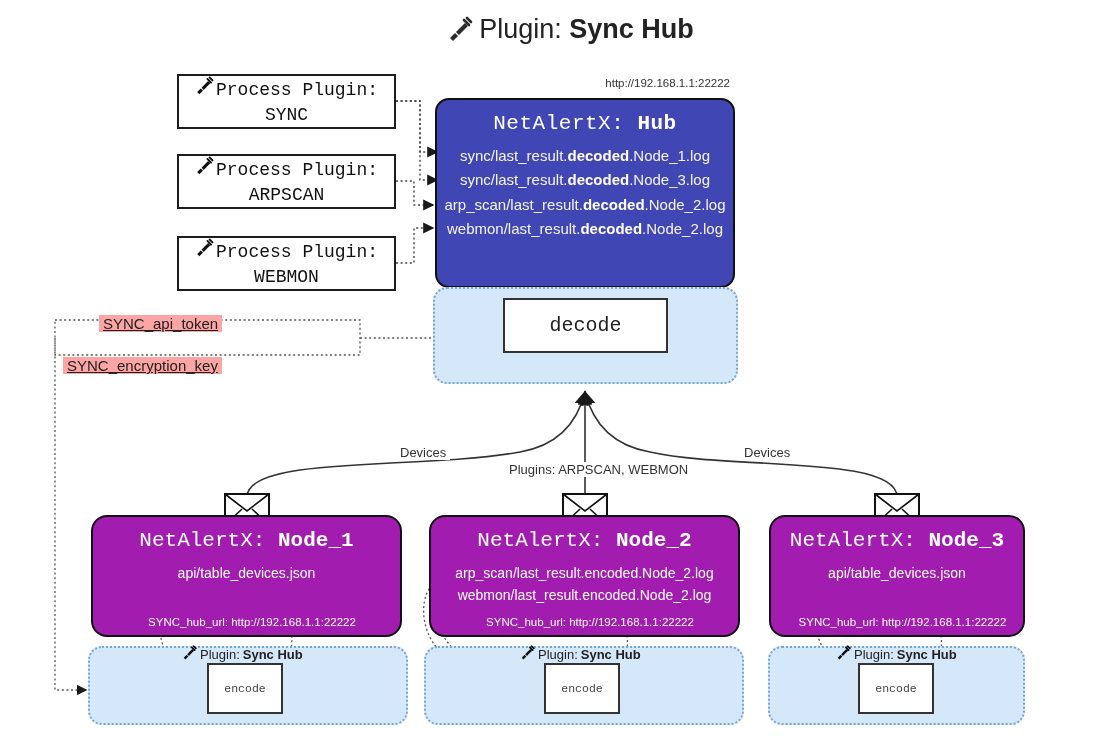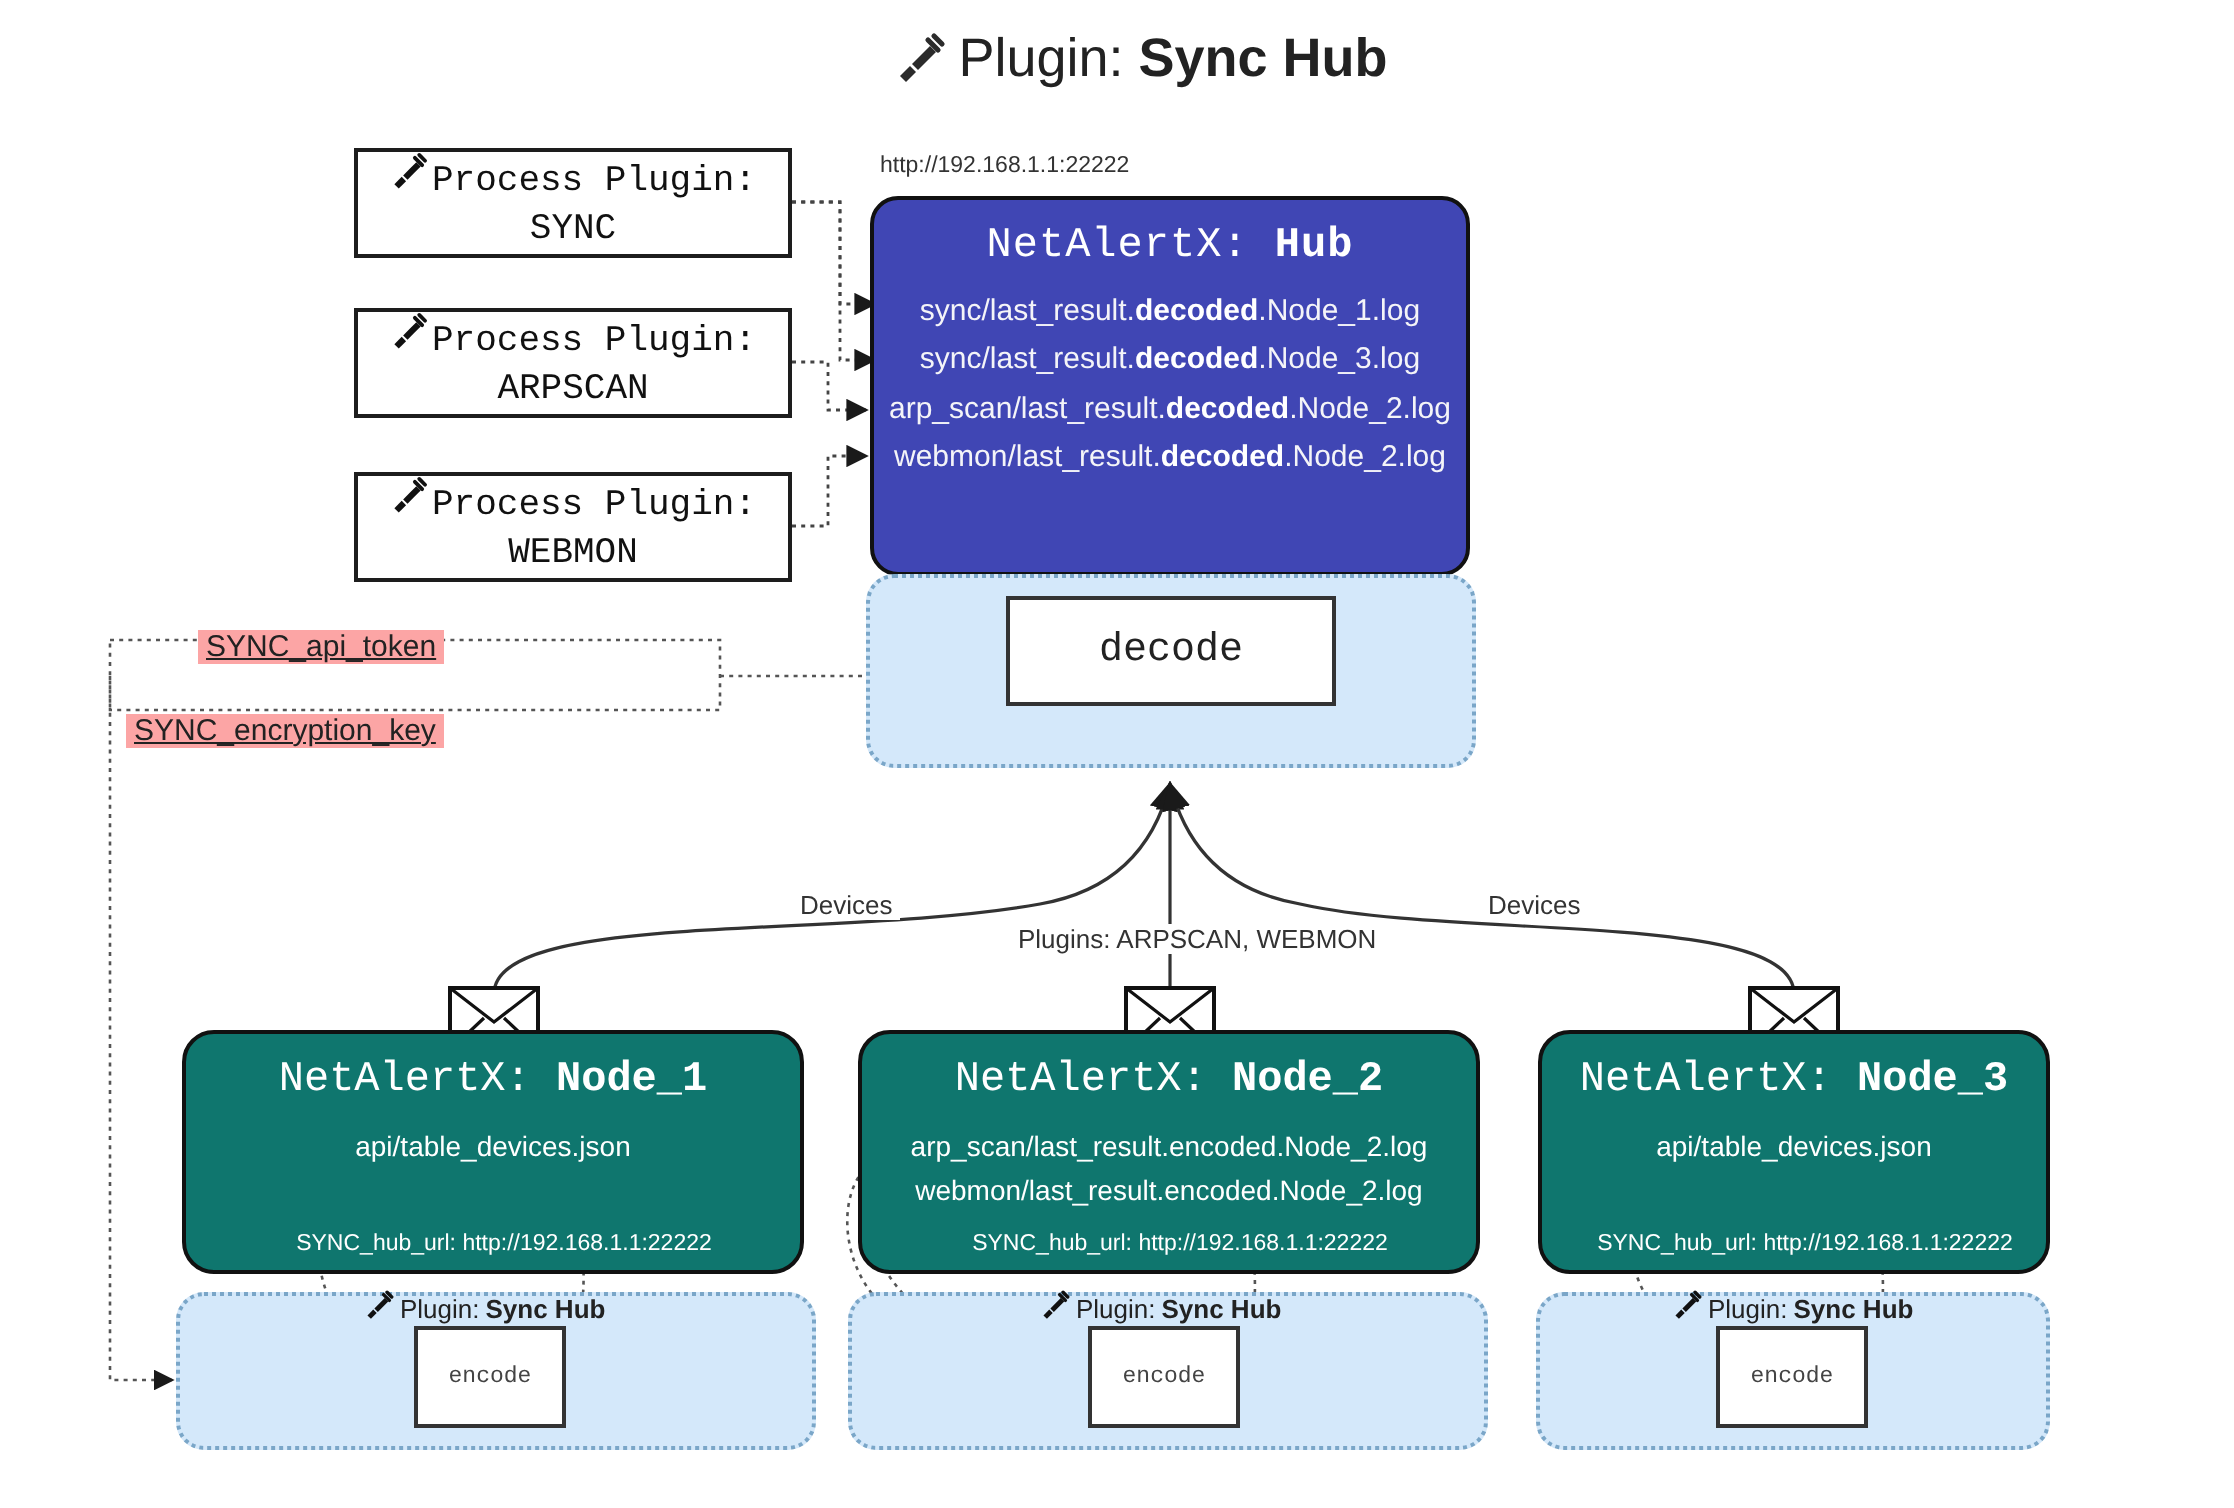--- a/index.html
+++ b/index.html
@@ -20,29 +20,29 @@
            font-family:"Liberation Mono", monospace;font-size:18px;color:#111;line-height:1.35;}
   .procbox .l1{display:flex;align-items:flex-end;gap:2px;white-space:nowrap;}
 
   
   #hub{border:2px solid #111;background:#4046b4;border-radius:14px;color:#fff;
        display:flex;flex-direction:column;align-items:center;padding-top:12px;}
   #hub .hubtitle{font-family:"Liberation Mono", monospace;font-size:21px;letter-spacing:.5px;margin-bottom:9px;}
   #hub .hubtitle b{font-weight:bold;}
   #hub .logline{font-size:15px;line-height:1.62;white-space:nowrap;color:#f4f4f8;}
   #hub .logline b{font-weight:bold;color:#fff;}
-  #huburl{font-size:11.5px;color:#333;text-align:left;}
+  #huburl{font-size:11.5px;color:#333;text-align:right;}
 
   
   #decode-wrap{background:#d4e8fa;border:2px dotted #7aa6c8;border-radius:14px;}
   #decode{border:2px solid #333;background:#fff;display:flex;align-items:center;justify-content:center;
           font-family:"Liberation Mono", monospace;font-size:20px;color:#222;}
 
   
-  .nodebox{border:2px solid #111;background:#0f766e;border-radius:16px;color:#fff;
+  .nodebox{border:2px solid #111;background:#a21caf;border-radius:16px;color:#fff;
            display:flex;flex-direction:column;align-items:center;padding-top:12px;}
   .nodebox .ntitle{font-family:"Liberation Mono", monospace;font-size:21px;margin-bottom:10px;}
   .nodebox .ntitle b{font-weight:bold;}
   .nodebox .nline{font-size:14px;line-height:1.6;white-space:nowrap;color:#fff;}
   .nodebox .nfoot{position:absolute;left:0;right:0;bottom:7px;text-align:center;
                   font-size:11.5px;color:#fff;white-space:nowrap;margin-left:11px;}
 
   
   .encwrap{background:#d4e8fa;border:2px dotted #7aa6c8;border-radius:14px;}
   .encbox{border:2px solid #333;background:#fff;display:flex;align-items:center;justify-content:center;

